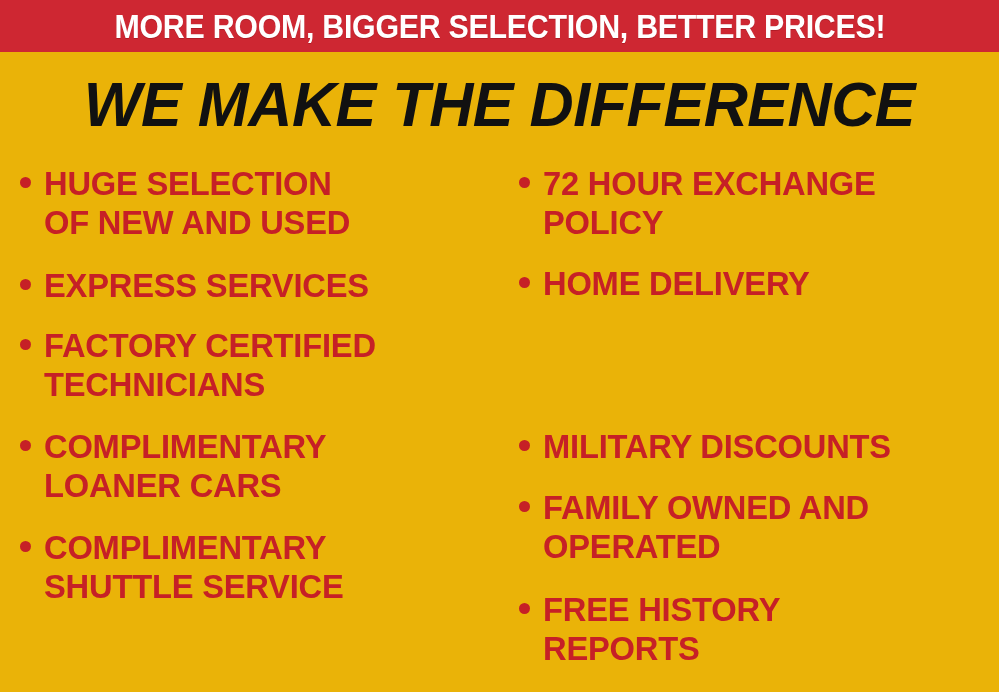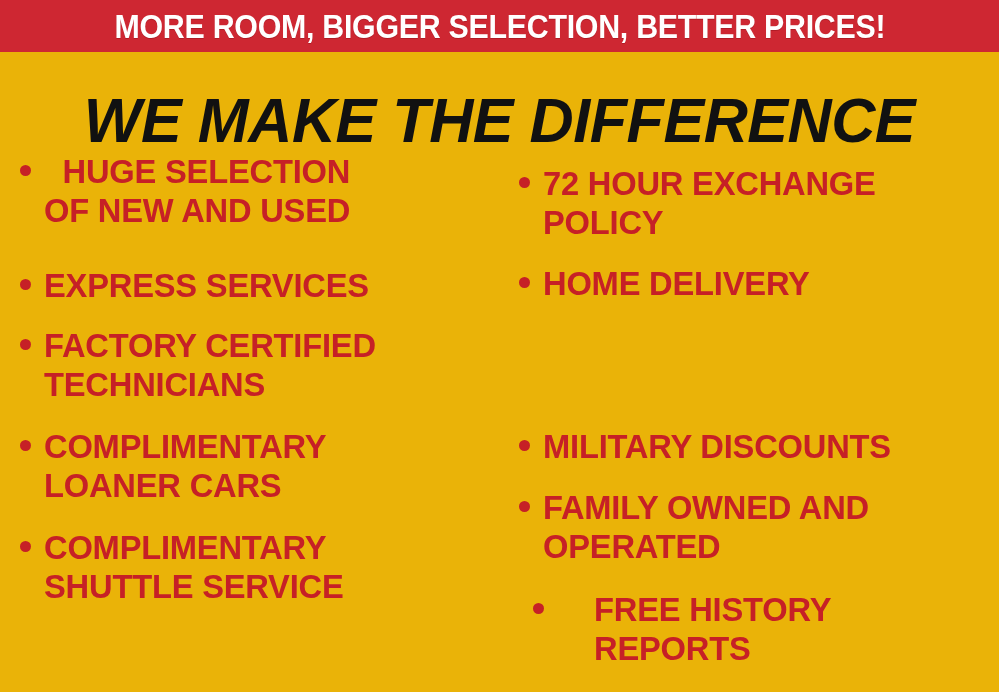--- a/index.html
+++ b/index.html
@@ -45,21 +45,21 @@
     transform: scaleX(0.92);
     transform-origin: center center;
     white-space: nowrap;
     text-shadow: 0 1px 0 rgba(120,10,18,.35);
   }
 
   
   .headline-wrap {
     position: absolute;
     left: 0;
-    top: 80px;
+    top: 64px;
     width: 999px;
     height: 80px;
     display: flex;
     align-items: center;
     justify-content: center;
   }
   .headline {
     color: #111111;
     font-family: "Liberation Sans", sans-serif;
     font-weight: bold;
@@ -108,33 +108,33 @@
     font-weight: bold;
     font-size: 33px;
     line-height: 39px;
     letter-spacing: -0.2px;
     white-space: pre-line;
     transform: scaleX(0.99);
     transform-origin: left center;
   }
 
   
-  .li0 { top: 2px;  left: 12px; text-align: right; }
+  .li0 { top: 14px;  left: 12px; }
   .li1 { top: 116px; left: 12px; }
   .li2 { top: 176px; left: 12px; }
   .li3 { top: 277px; left: 12px; }
   .li4 { top: 378px; left: 12px; }
 
   
   .ri0 { top: 14px;  left: 14px; }
   .ri1 { top: 114px; left: 14px; }
   .ri2 { top: 176px; left: 14px; }
   .ri3 { top: 277px; left: 14px; }
   .ri4 { top: 338px; left: 14px; }
-  .ri5 { top: 440px; left: 28px; gap: 37px; }
+  .ri5 { top: 440px; left: 14px; }
 </style>
 </head>
 <body>
 
 <div id="poster">
 
   <div class="banner">
     <span class="banner-text">MORE ROOM, BIGGER SELECTION, BETTER PRICES!</span>
   </div>
 

